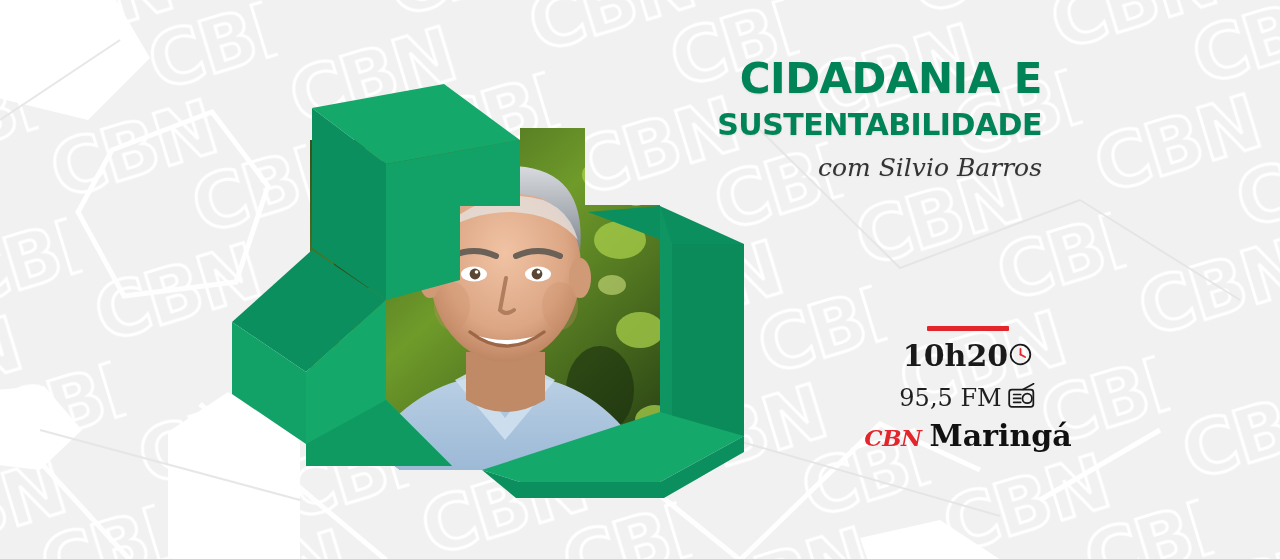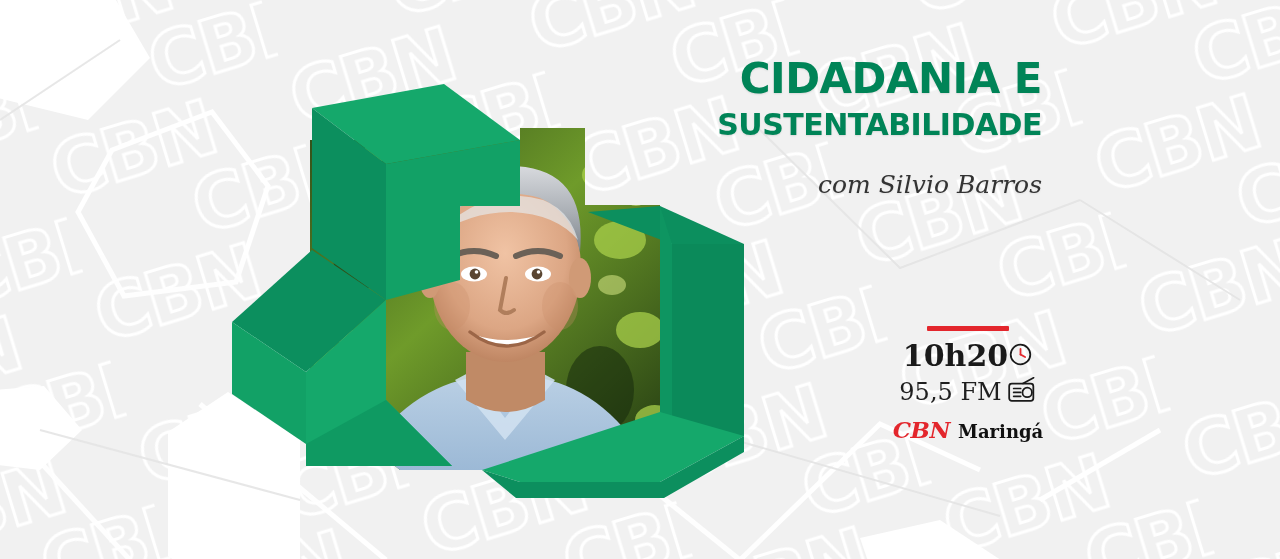--- a/index.html
+++ b/index.html
@@ -43,21 +43,21 @@
     font-weight:bold;
     font-size:42px;
     line-height:46px;
     letter-spacing:-0.5px;
     white-space:nowrap;
     text-shadow:0 1px 2px rgba(0,0,0,0.10);
   }
   .title-line.l2{font-size:30px;}
   .subtitle{
     display:block;
-    margin-top:23px;
+    margin-top:6px;
     color:#333333;
     font-family:"DejaVu Serif", serif;
     font-style:italic;
     font-weight:normal;
     font-size:25px;
     line-height:28px;
     white-space:nowrap;
     text-shadow:0 1px 2px rgba(0,0,0,0.08);
   }
 
@@ -90,21 +90,21 @@
   .sched-time{
     color:#1a1a1a;
     font-family:"DejaVu Serif", serif;
     font-weight:bold;
     font-size:30px;
     line-height:34px;
     white-space:nowrap;
   }
   .sched-freq-row{
     display:flex;align-items:center;justify-content:center;
-    gap:5px;margin-top:4px;
+    gap:5px;margin-top:10px;
   }
   .sched-freq{
     color:#1f1f1f;
     font-family:"DejaVu Serif", serif;
     font-size:24px;
     line-height:28px;
     white-space:nowrap;
   }
   .station-row{
     display:flex;align-items:baseline;justify-content:center;
@@ -116,21 +116,21 @@
     font-weight:bold;
     font-style:italic;
     font-size:23px;
     line-height:24px;
     letter-spacing:-0.5px;
   }
   .station-city{
     color:#111111;
     font-family:"DejaVu Serif", serif;
     font-weight:bold;
-    font-size:18px;
+    font-size:30px;
     line-height:24px;
   }
   .icon{display:inline-block;vertical-align:middle;}
 </style>
 </head>
 <body>
 
 <div id="banner">
 
   <div class="bg-layer">

